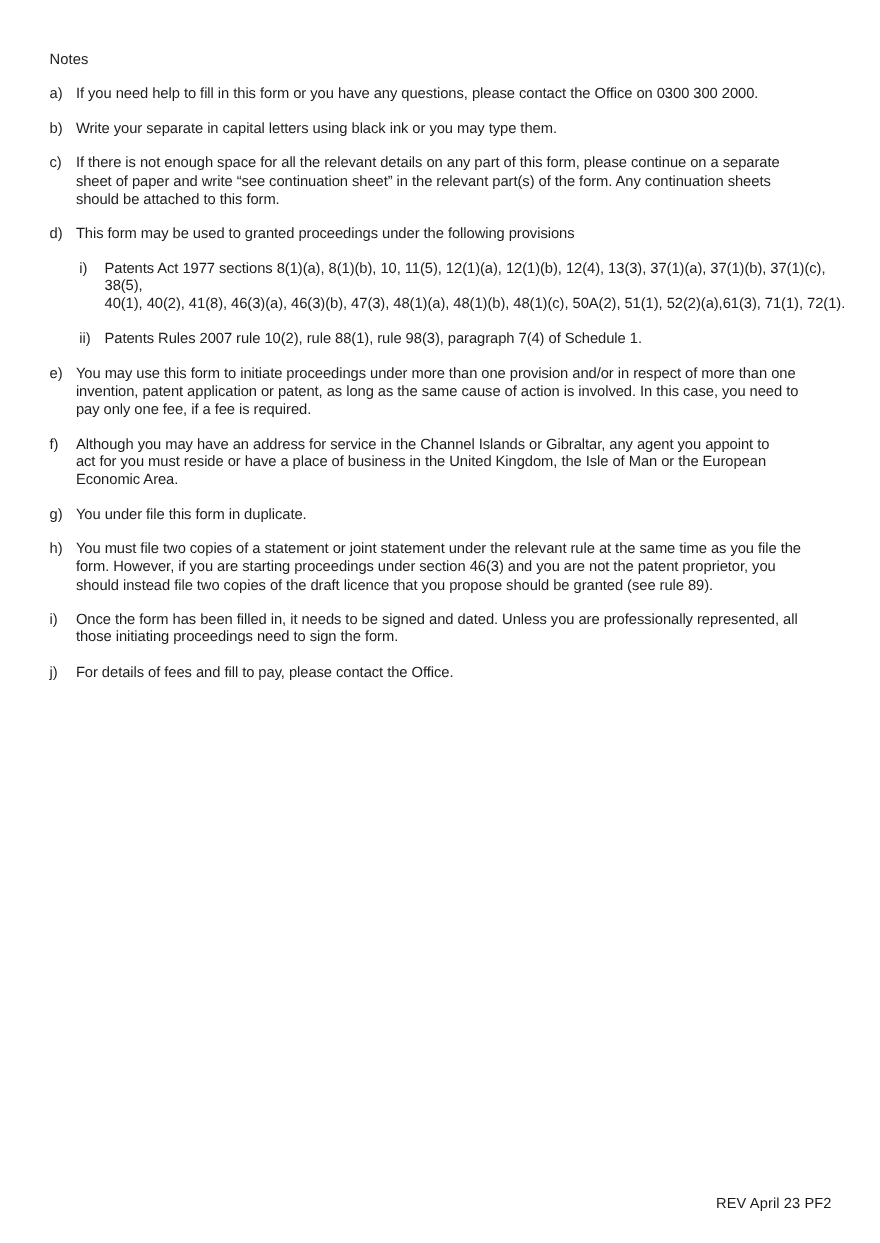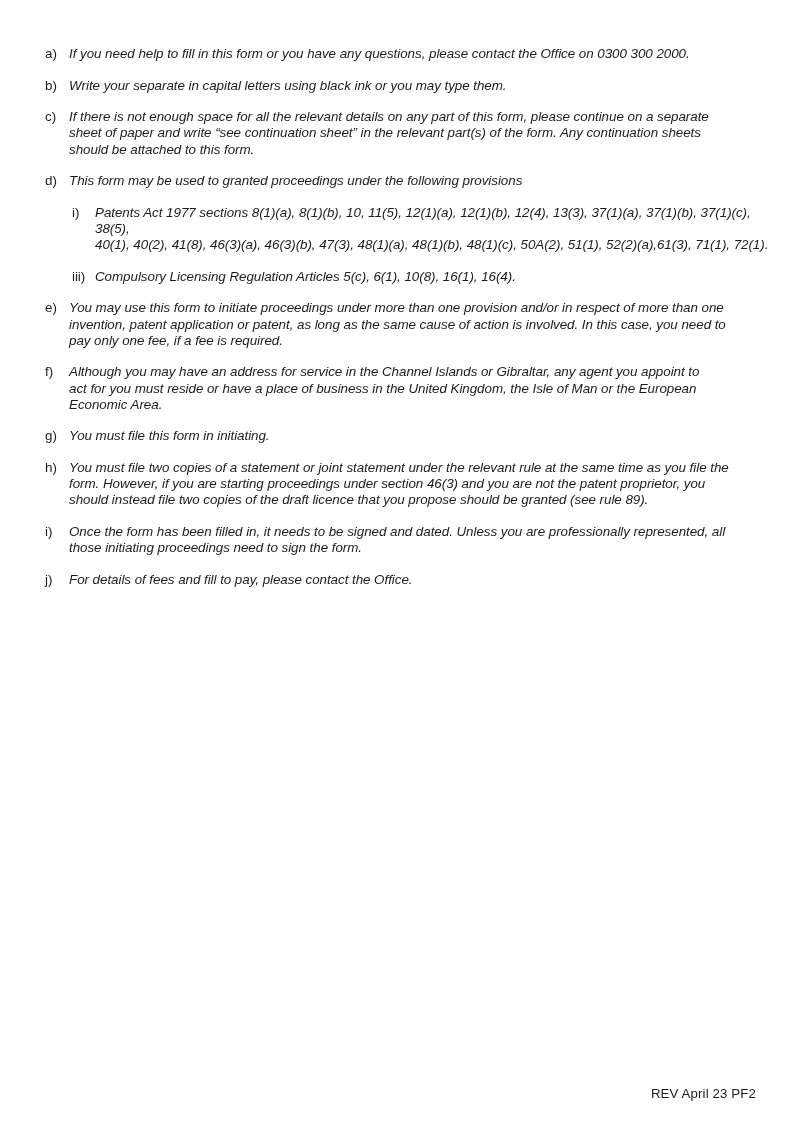--- a/index.html
+++ b/index.html
@@ -37,21 +37,20 @@
     line-height: 16.2px;
     letter-spacing: -0.05px;
   }
   .note .lbl {
     flex: 0 0 24px;
     font-style: normal;
     white-space: nowrap;
   }
   .note .txt {
     flex: 1 1 auto;
-    font-style: italic;
     white-space: pre-line;
   }
   .subnotes {
     margin-left: 27px;
   }
   .subnotes .note .lbl {
     flex: 0 0 23px;
   }
   .footer {
     position: absolute;
@@ -62,20 +61,21 @@
     font-style: normal;
     letter-spacing: 0.1px;
   }
 </style>
 </head>
 <body>
 
 <div class="page">
   <div class="content">
 
+    <div class="title">Notes</div>
 
     <div class="note">
       <span class="lbl">a)</span>
       <span class="txt">If you need help to fill in this form or you have any questions, please contact the Office on 0300 300 2000.</span>
     </div>
 
     <div class="note">
       <span class="lbl">b)</span>
       <span class="txt">Write your separate in capital letters using black ink or you may type them.</span>
     </div>
@@ -92,42 +92,42 @@
       <span class="txt">This form may be used to granted proceedings under the following provisions</span>
     </div>
 
     <div class="subnotes">
       <div class="note">
         <span class="lbl">i)</span>
         <span class="txt">Patents Act 1977 sections 8(1)(a), 8(1)(b), 10, 11(5), 12(1)(a), 12(1)(b), 12(4), 13(3), 37(1)(a), 37(1)(b), 37(1)(c), 38(5),
 40(1), 40(2), 41(8), 46(3)(a), 46(3)(b), 47(3), 48(1)(a), 48(1)(b), 48(1)(c), 50A(2), 51(1), 52(2)(a),61(3), 71(1), 72(1).</span>
       </div>
       <div class="note">
-        <span class="lbl">iii)</span>
-        <span class="txt">Compulsory Licensing Regulation Articles 5(c), 6(1), 10(8), 16(1), 16(4).</span>
+        <span class="lbl">ii)</span>
+        <span class="txt">Patents Rules 2007 rule 10(2), rule 88(1), rule 98(3), paragraph 7(4) of Schedule 1.</span>
       </div>
     </div>
 
     <div class="note">
       <span class="lbl">e)</span>
       <span class="txt">You may use this form to initiate proceedings under more than one provision and/or in respect of more than one
 invention, patent application or patent, as long as the same cause of action is involved. In this case, you need to
 pay only one fee, if a fee is required.</span>
     </div>
 
     <div class="note">
       <span class="lbl">f)</span>
       <span class="txt">Although you may have an address for service in the Channel Islands or Gibraltar, any agent you appoint to
 act for you must reside or have a place of business in the United Kingdom, the Isle of Man or the European
 Economic Area.</span>
     </div>
 
     <div class="note">
       <span class="lbl">g)</span>
-      <span class="txt">You must file this form in initiating.</span>
+      <span class="txt">You under file this form in duplicate.</span>
     </div>
 
     <div class="note">
       <span class="lbl">h)</span>
       <span class="txt">You must file two copies of a statement or joint statement under the relevant rule at the same time as you file the
 form.  However, if you are starting proceedings under section 46(3) and you are not the patent proprietor, you
 should instead file two copies of the draft licence that you propose should be granted (see rule 89).</span>
     </div>
 
     <div class="note">

